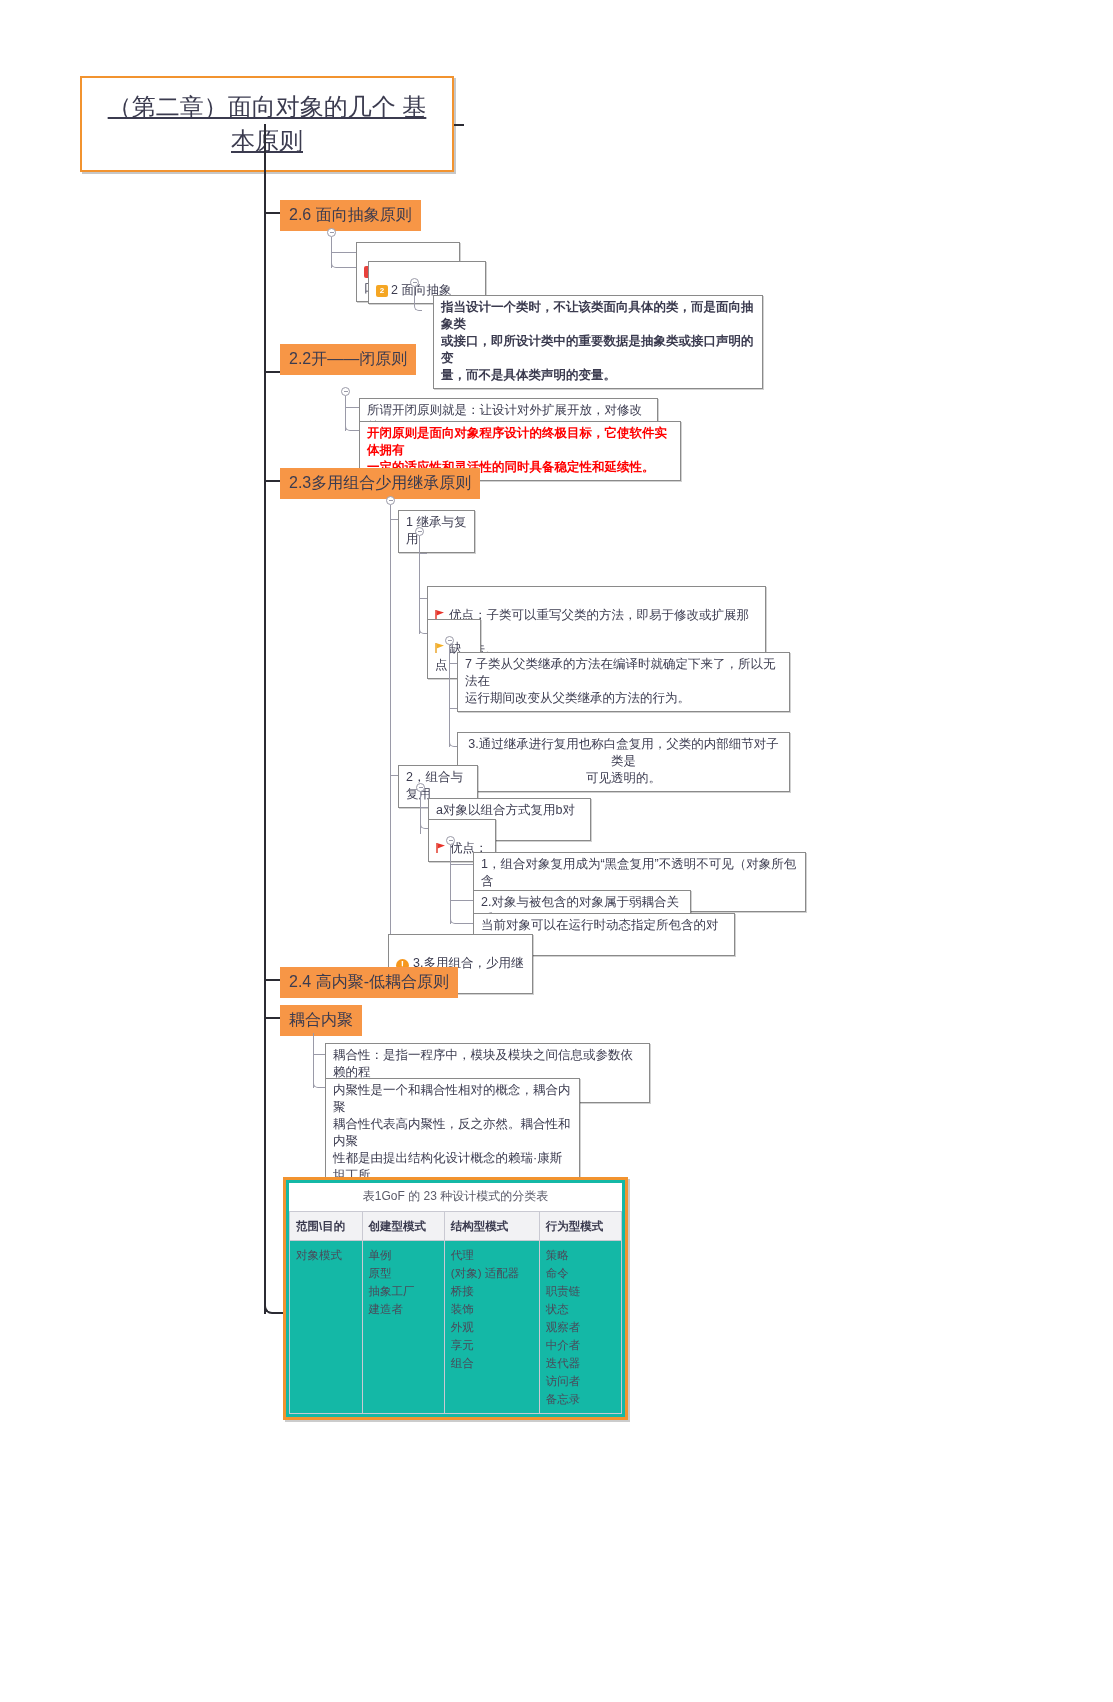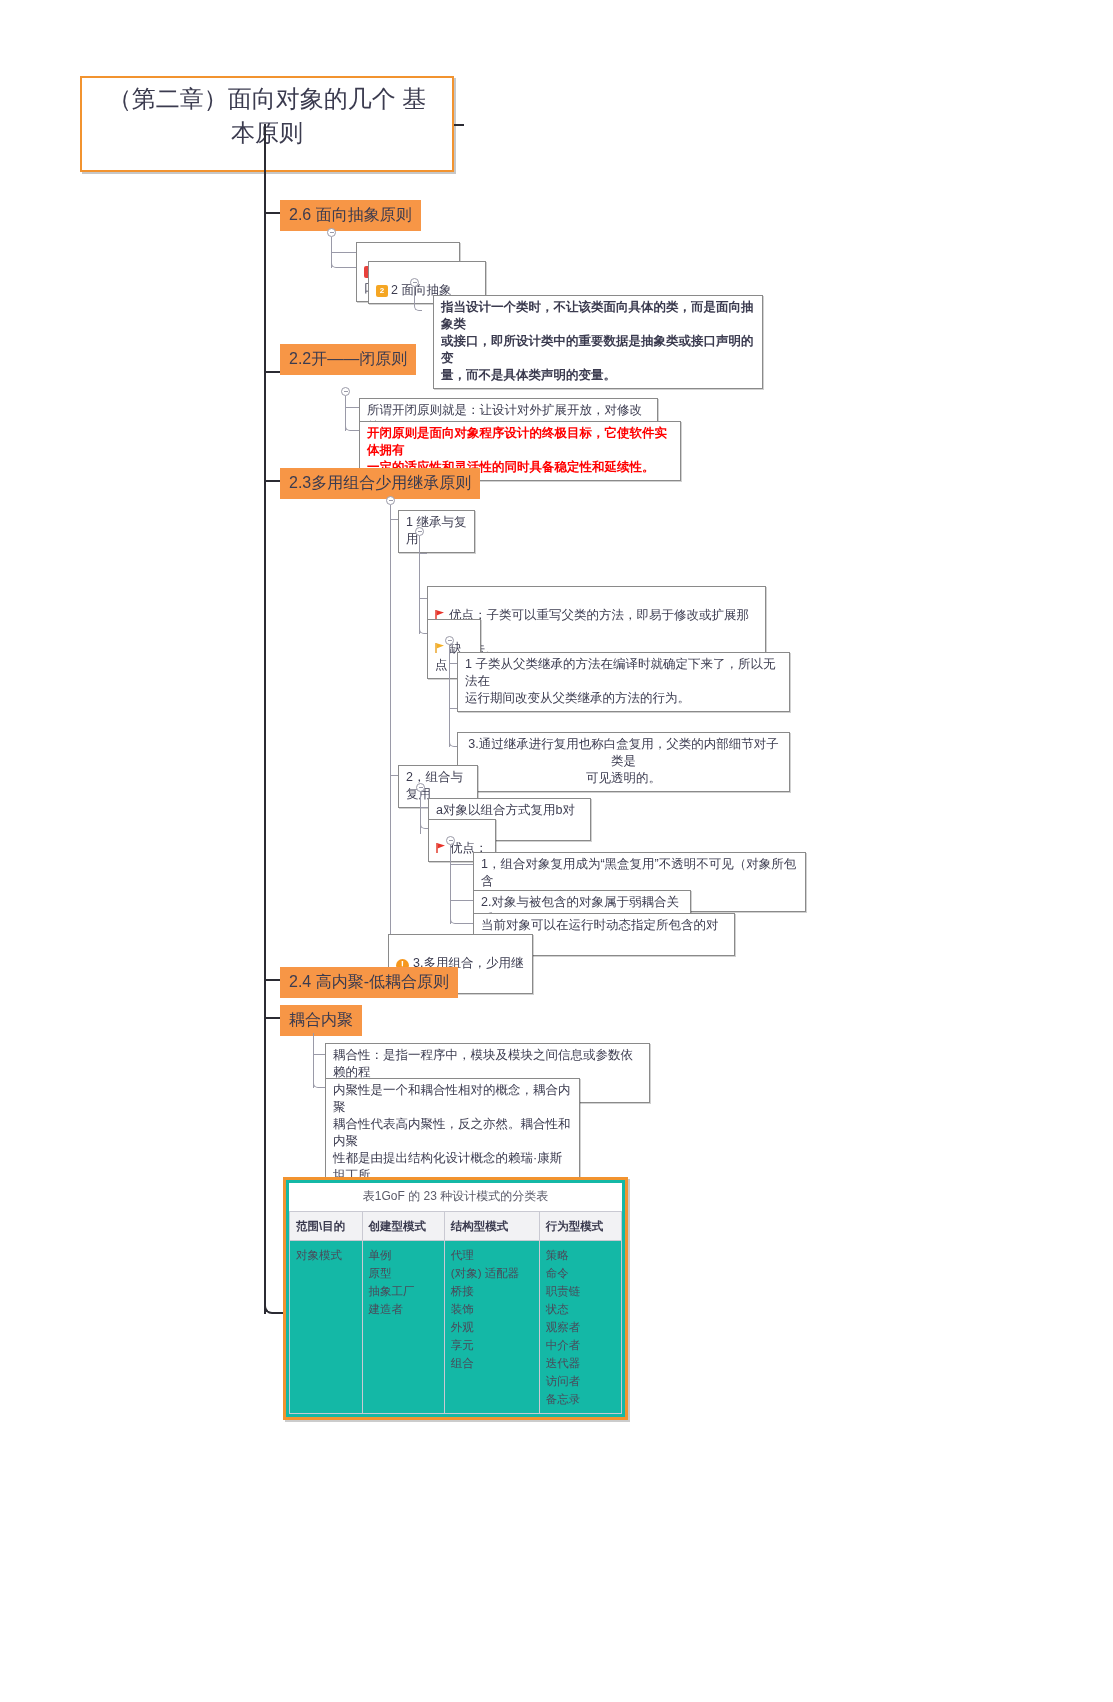--- a/index.html
+++ b/index.html
@@ -32,26 +32,28 @@
 
   
   #root-title {
     position: absolute;
     left: 80px; top: 76px;
     width: 374px; height: 96px;
     border: 2px solid #f2932f;
     background: #ffffff;
     box-shadow: 2px 2px 0 rgba(0,0,0,0.22);
     display: flex;
+    align-items: center;
     justify-content: center;
     text-align: center;
     font-size: 24px;
     line-height: 34px;
     color: #3b3b4f;
     padding: 4px 14px;
+    text-decoration: underline;
   }
 
   
   .l1 {
     position: absolute;
     background: #f79646;
     color: #3b3b4f;
     font-size: 16px;
     line-height: 22px;
     padding: 4px 9px 5px 9px;
@@ -253,21 +255,21 @@
   <div class="node" style="left:427px; top:619px; width:54px;">
     <span class="flag"><svg width="11" height="12" viewBox="0 0 11 12">
           <path d="M1 1 L1 11" stroke="#e8a020" stroke-width="1.4" fill="none"></path>
           <path d="M1.6 1.2 L9 3.4 L1.6 6.6 Z" fill="#f5b027"></path>
         </svg></span><span>缺点</span>
   </div>
   <div class="handle" style="left:445px; top:636px;"></div>
   <div class="thin-v" style="left:449px; top:645px; height:102px;"></div>
 
   <div class="thin-h" style="left:449px; top:663px; width:8px;"></div>
-  <div class="node" style="left:457px; top:652px; width:333px;">1 子类从父类继承的方法在编译时就确定下来了，所以无法在
+  <div class="node" style="left:457px; top:652px; width:333px;">7 子类从父类继承的方法在编译时就确定下来了，所以无法在
 运行期间改变从父类继承的方法的行为。</div>
 
   <div class="thin-h" style="left:449px; top:708px; width:8px;"></div>
 
   <div class="elbow" style="left:449px; top:708px; width:8px; height:39px;"></div>
   <div class="node" style="left:457px; top:732px; width:333px;text-align:center;">3.通过继承进行复用也称白盒复用，父类的内部细节对子类是
 可见透明的。</div>
 
   <div class="thin-h" style="left:390px; top:775px; width:8px;"></div>
   <div class="node" style="left:398px; top:765px; width:80px;">2，组合与复用</div>

